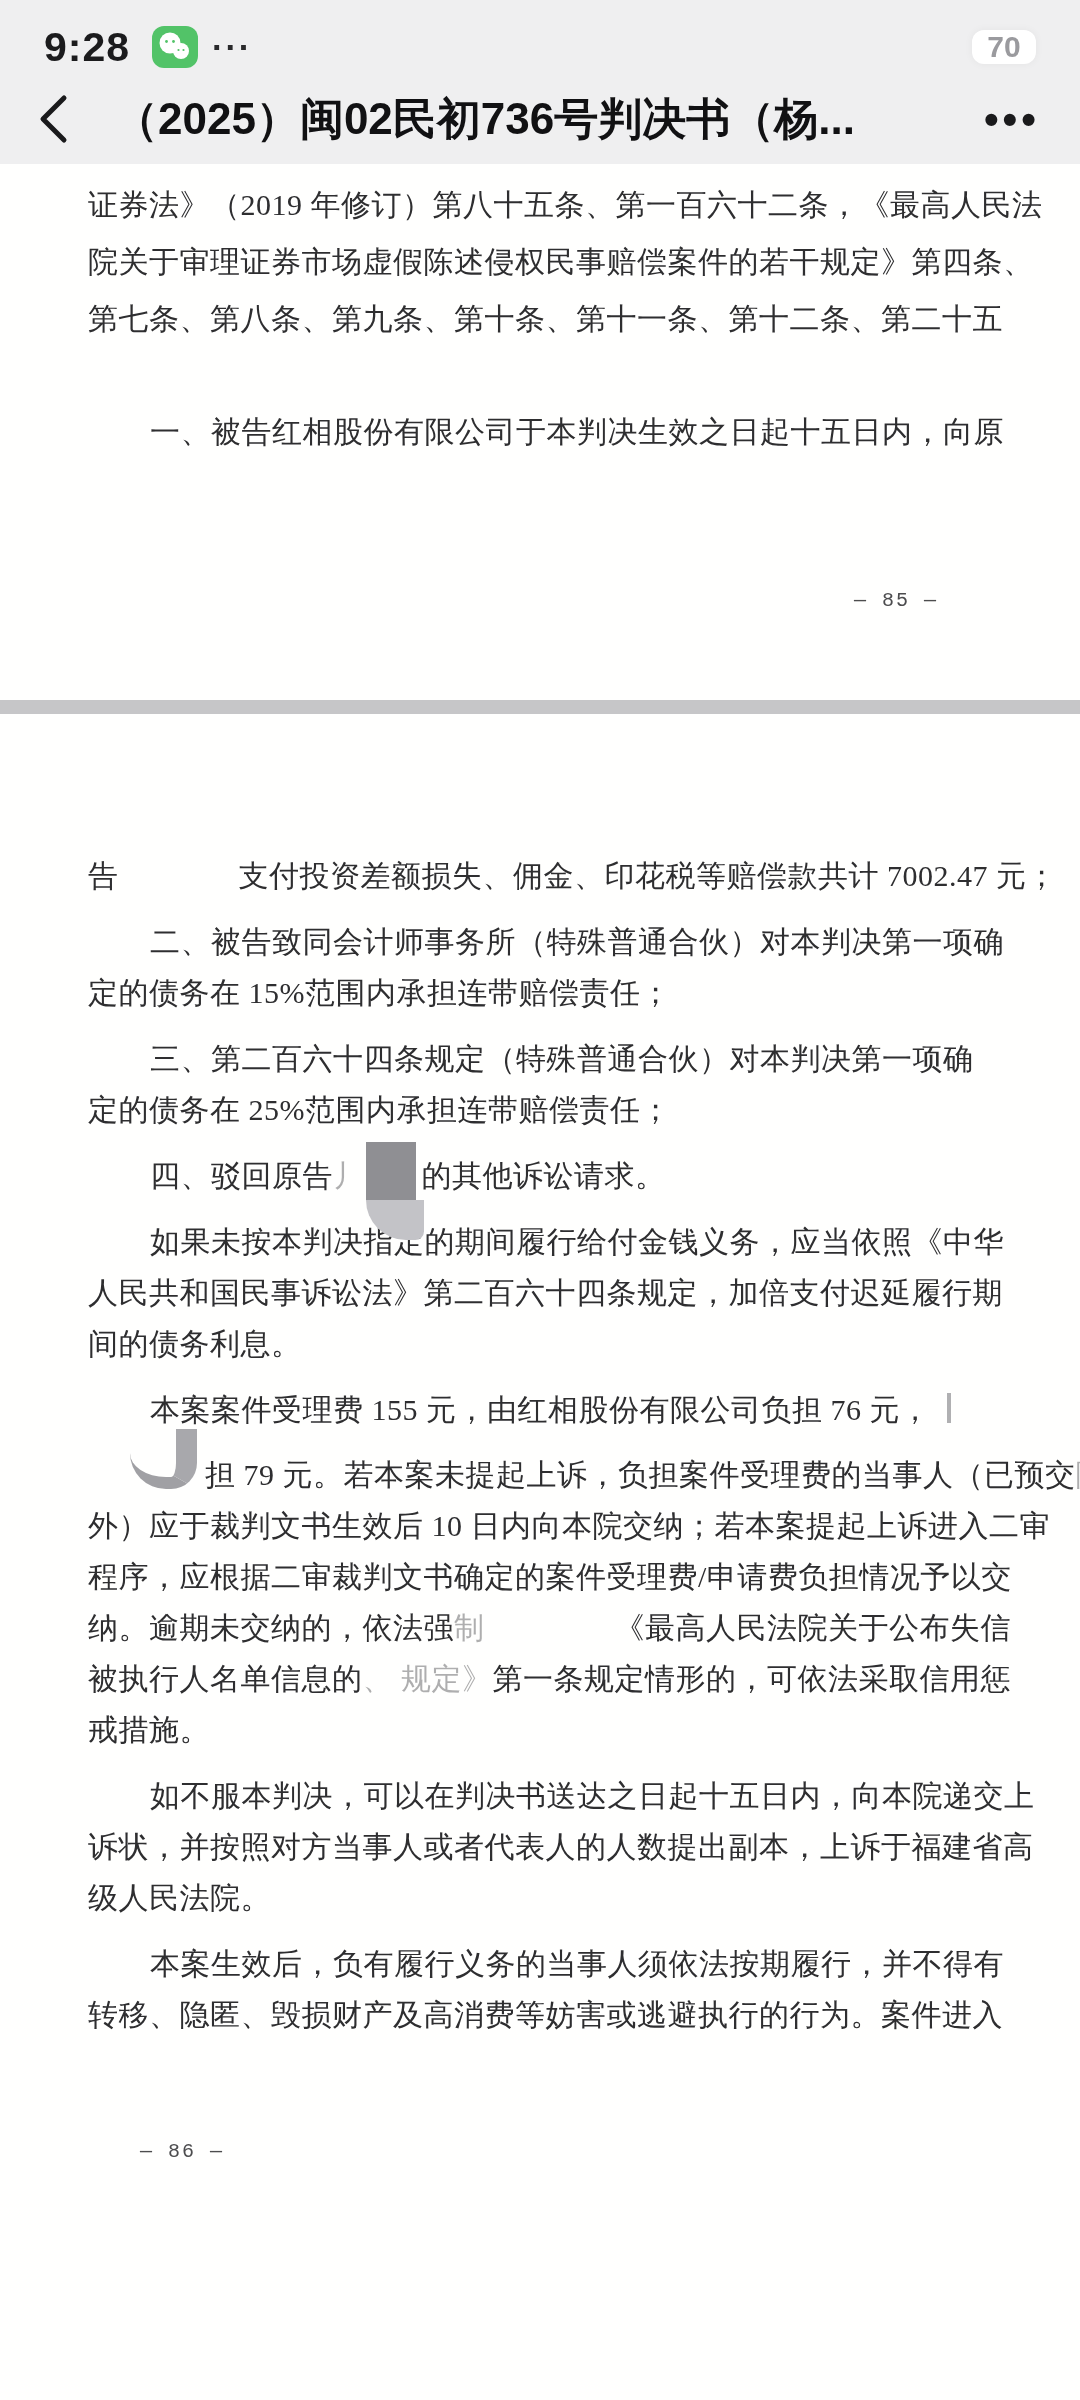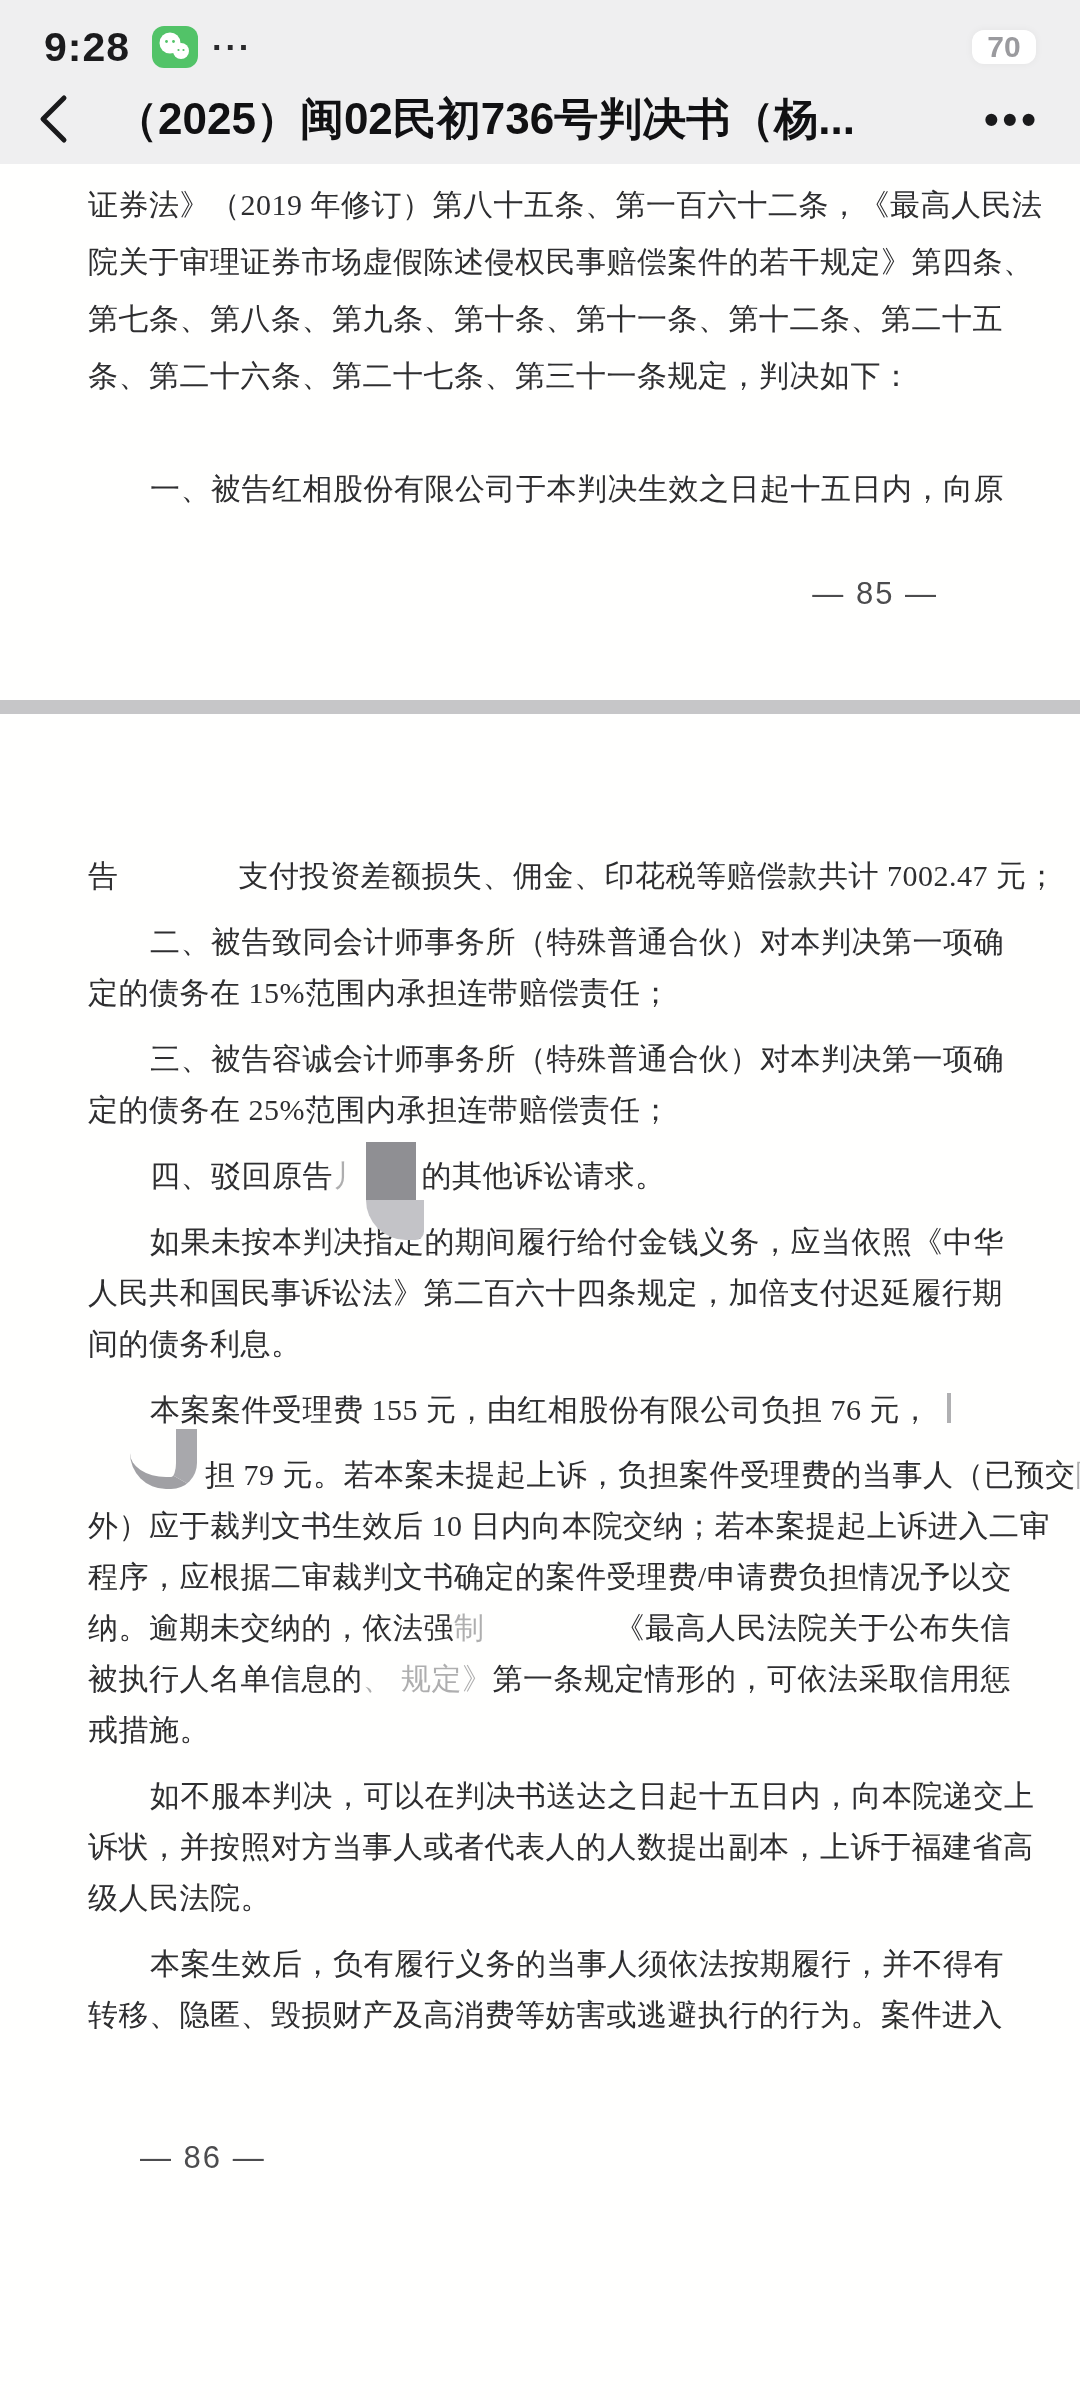--- a/index.html
+++ b/index.html
@@ -29,21 +29,21 @@
         font-family:"Liberation Serif","DejaVu Serif",serif;color:#2e2e30;}
   .page-85{height:536px;display:flex;flex-direction:column;padding:12px 47px 0 88px;}
   .page-85 .doc-line{line-height:57px;}
   .page-86{height:1688px;display:flex;flex-direction:column;padding:136px 60px 0 88px;}
   .page-86 .doc-line{line-height:51px;}
   .doc-line{font-size:30px;letter-spacing:0.5px;white-space:nowrap;position:relative;}
   .doc-line.indent{padding-left:62px;}
   .doc-line.gap{margin-top:15px;}
   .page-85 .doc-line.gap{margin-top:56px;}
   .page-divider{height:14px;background:#c6c6c8;}
-  .page-no{font-size:31px;color:#4c4c4e;letter-spacing:2px;font-family:Liberation Sans, sans-serif;}
+  .page-no{font-size:20px;color:#4c4c4e;letter-spacing:2px;font-family:Liberation Mono, monospace;}
   .page-no.pn-right{margin-top:auto;text-align:right;padding:0 95px 88px 0;}
   .page-no.pn-left{margin-top:100px;padding-left:52px;}
   
   .sp{display:inline-block;height:1px;}
   .faint{opacity:0.38;}
   .redact-name{display:inline-block;position:relative;width:58px;height:34px;vertical-align:-4px;z-index:3;}
   .redact-name i{position:absolute;display:block;}
   .rd-dark{left:2px;top:-14px;width:50px;height:58px;background:#8f8f93;}
   .rd-light{left:2px;top:44px;width:58px;height:40px;background:#c3c3c7;border-radius:0 0 10px 46px;}
   .redact-stroke{display:inline-block;width:4px;height:30px;background:#6f6f72;opacity:0.55;
@@ -87,34 +87,33 @@
       <span class="nav-menu">•••</span>
     </div>
   </div>
 
   <div class="doc">
     <section class="page page-85">
       <div>
           <div class="doc-line"><span>证券法》（2019 年修订）第八十五条、第一百六十二条，《最高人民法</span></div>
           <div class="doc-line"><span>院关于审理证券市场虚假陈述侵权民事赔偿案件的若干规定》第四条、</span></div>
           <div class="doc-line"><span>第七条、第八条、第九条、第十条、第十一条、第十二条、第二十五</span></div>
-          <div class="doc-line"><span>条、第二十六条、第二十七条、第三十一条规定，判决如下：</span></div>
           <div class="doc-line indent gap"><span>一、被告红相股份有限公司于本判决生效之日起十五日内，向原</span></div>
         </div>
       <div class="page-no pn-right">— 85 —</div>
     </section>
 
     <div class="page-divider"></div>
 
     <section class="page page-86">
       <div>
           <div class="doc-line"><span>告</span><span class="sp" style="width: 120px;"></span><span>支付投资差额损失、佣金、印花税等赔偿款共计 7002.47 元；</span></div>
           <div class="doc-line indent gap"><span>二、被告致同会计师事务所（特殊普通合伙）对本判决第一项确</span></div>
           <div class="doc-line"><span>定的债务在 15%范围内承担连带赔偿责任；</span></div>
-          <div class="doc-line indent gap"><span>三、被告容诚会计师事务所（特殊普通合伙）对本判决第一项确</span></div>
+          <div class="doc-line indent gap"><span>三、第二百六十四条规定（特殊普通合伙）对本判决第一项确</span></div>
           <div class="doc-line"><span>定的债务在 25%范围内承担连带赔偿责任；</span></div>
           <div class="doc-line indent gap"><span>四、驳回原告</span><span class="faint">丿</span><span class="redact-name"><i class="rd-dark"></i><i class="rd-light"></i></span><span>的其他诉讼请求。</span></div>
           <div class="doc-line indent gap"><span>如果未按本判决指定的期间履行给付金钱义务，应当依照《中华</span></div>
           <div class="doc-line"><span>人民共和国民事诉讼法》第二百六十四条规定，加倍支付迟延履行期</span></div>
           <div class="doc-line"><span>间的债务利息。</span></div>
           <div class="doc-line indent gap"><span>本案案件受理费 155 元，由红相股份有限公司负担 76 元，</span><span class="redact-stroke"></span></div>
           <div class="doc-line"><span class="redact-j"></span><span>担 79 元。若本案未提起上诉，负担案件受理费的当事人（已预交</span><span class="faint">际</span></div>
           <div class="doc-line"><span>外）应于裁判文书生效后 10 日内向本院交纳；若本案提起上诉进入二审</span></div>
           <div class="doc-line"><span>程序，应根据二审裁判文书确定的案件受理费/申请费负担情况予以交</span></div>
           <div class="doc-line"><span>纳。逾期未交纳的，依法强</span><span class="faint">制</span><span class="sp" style="width: 130px;"></span><span>《最高人民法院关于公布失信</span></div>

